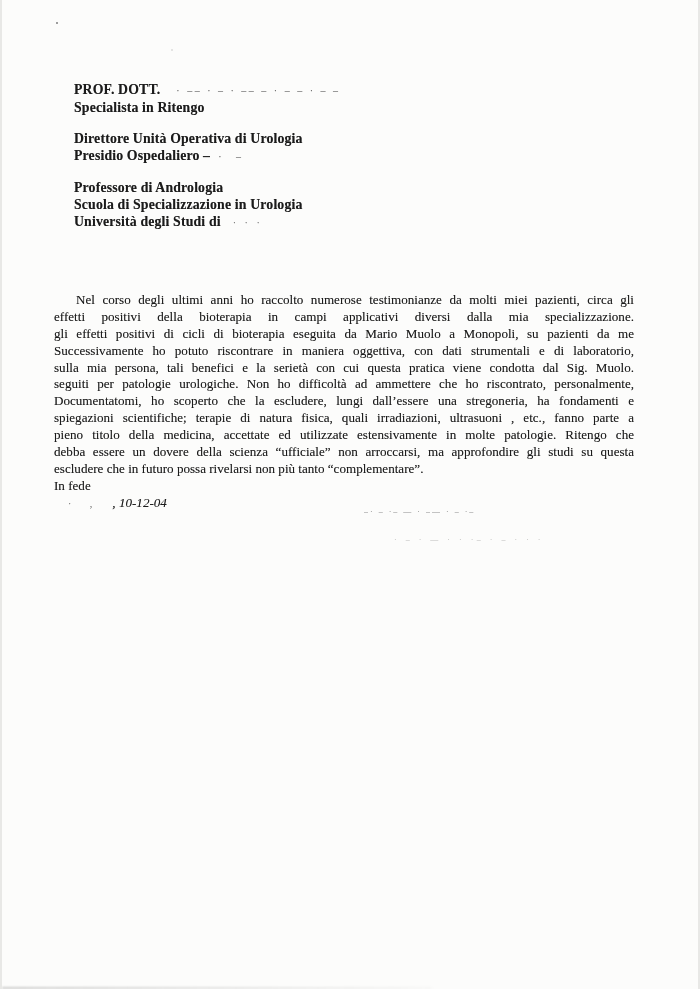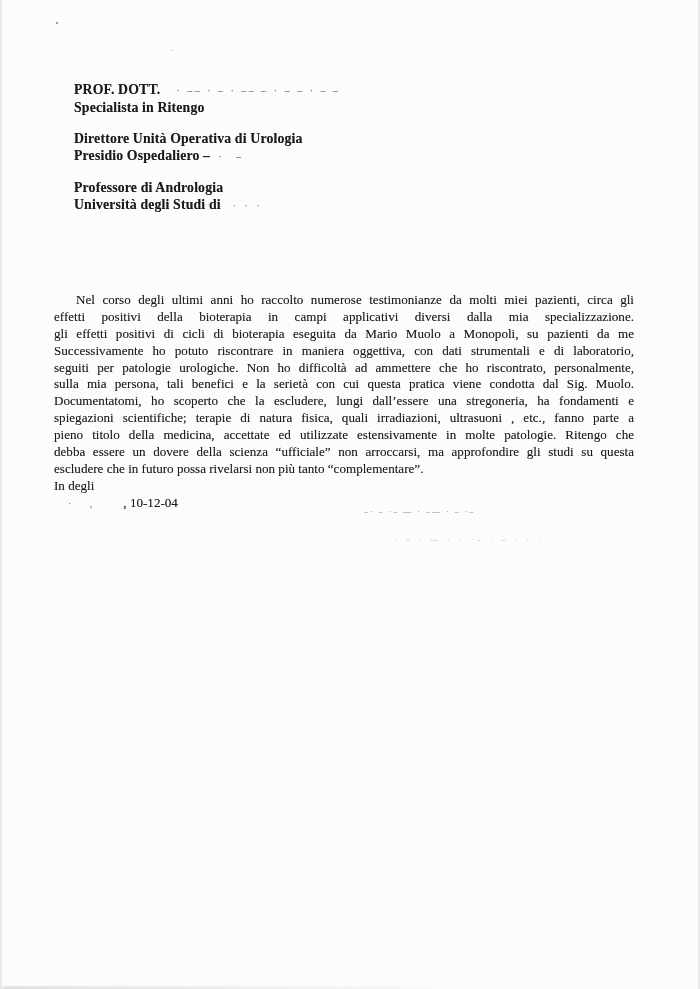--- a/index.html
+++ b/index.html
@@ -50,21 +50,21 @@
   }
   .bl {
     text-align: justify;
     text-align-last: justify;
     white-space: nowrap;
     height: 16.9px;
   }
   .bl.indent { text-indent: 22px; }
   .bl.plain { text-align: center; text-align-last: left; }
   .place-marks { margin-left: 14px; letter-spacing: 8px; color: rgba(45,45,45,0.45); }
-  .date-text { margin-left: 23px; }
+  .date-text { margin-left: 12px; font-style: italic; }
   
   .sig-row {
     position: absolute;
     font-family: "Liberation Serif", serif;
     font-size: 8px;
     white-space: nowrap;
     filter: blur(0.4px);
   }
   .sig-row-1 { left: 362px; top: 507px; width: 152px; color: rgba(25,25,25,0.6); letter-spacing: 2px; }
   .sig-row-2 { left: 392px; top: 535px; width: 256px; color: rgba(25,25,25,0.34); letter-spacing: 3.5px; }
@@ -90,38 +90,39 @@
       <span>PROF. DOTT.</span><span class="marks name-marks">· –– · – · –– – · – – · – –</span>
     </div>
     <div>Specialista in Ritengo</div>
     <div class="lh-spacer"></div>
     <div>Direttore Unità Operativa di Urologia</div>
     <div>
       <span>Presidio Ospedaliero –</span><span class="marks presidio-marks">· –</span>
     </div>
     <div class="lh-spacer"></div>
     <div>Professore di Andrologia</div>
+    <div>Scuola di Specializzazione in Urologia</div>
     <div>
       <span>Università degli Studi di</span><span class="marks universita-marks">· · ·</span>
     </div>
   </div>
 
   <div class="body-text">
     <div class="bl indent">Nel corso degli ultimi anni ho raccolto numerose testimonianze da molti miei pazienti, circa gli</div>
     <div class="bl">effetti positivi della bioterapia in campi applicativi diversi dalla mia specializzazione.</div>
     <div class="bl">gli effetti positivi di cicli di bioterapia eseguita da Mario Muolo a Monopoli, su pazienti da me</div>
     <div class="bl">Successivamente ho potuto riscontrare in maniera oggettiva, con dati strumentali e di laboratorio,</div>
+    <div class="bl">sulla mia persona, tali benefici e la serietà con cui questa pratica viene condotta dal Sig. Muolo.</div>
     <div class="bl">seguiti per patologie urologiche. Non ho difficoltà ad ammettere che ho riscontrato, personalmente,</div>
-    <div class="bl">sulla mia persona, tali benefici e la serietà con cui questa pratica viene condotta dal Sig. Muolo.</div>
     <div class="bl">Documentatomi, ho scoperto che la escludere, lungi dall’essere una stregoneria, ha fondamenti e</div>
     <div class="bl">spiegazioni scientifiche; terapie di natura fisica, quali irradiazioni, ultrasuoni , etc., fanno parte a</div>
     <div class="bl">pieno titolo della medicina, accettate ed utilizzate estensivamente in molte patologie. Ritengo che</div>
     <div class="bl">debba essere un dovere della scienza “ufficiale” non arroccarsi, ma approfondire gli studi su questa</div>
     <div class="bl plain">escludere che in futuro possa rivelarsi non più tanto “complementare”.</div>
-    <div class="bl plain">In degli</div>
+    <div class="bl plain">In fede</div>
     <div class="bl plain">
       <span class="marks place-marks">· ,</span><span class="date-text">, 10-12-04</span>
     </div>
   </div>
 
   <div class="sig-row sig-row-1">–· – ·– — · –— · – ·–</div>
   <div class="sig-row sig-row-2">· – · — · · ·– · – · · ·</div>
 
   <div class="speck speck-1"></div>
   <div class="speck speck-2"></div>

